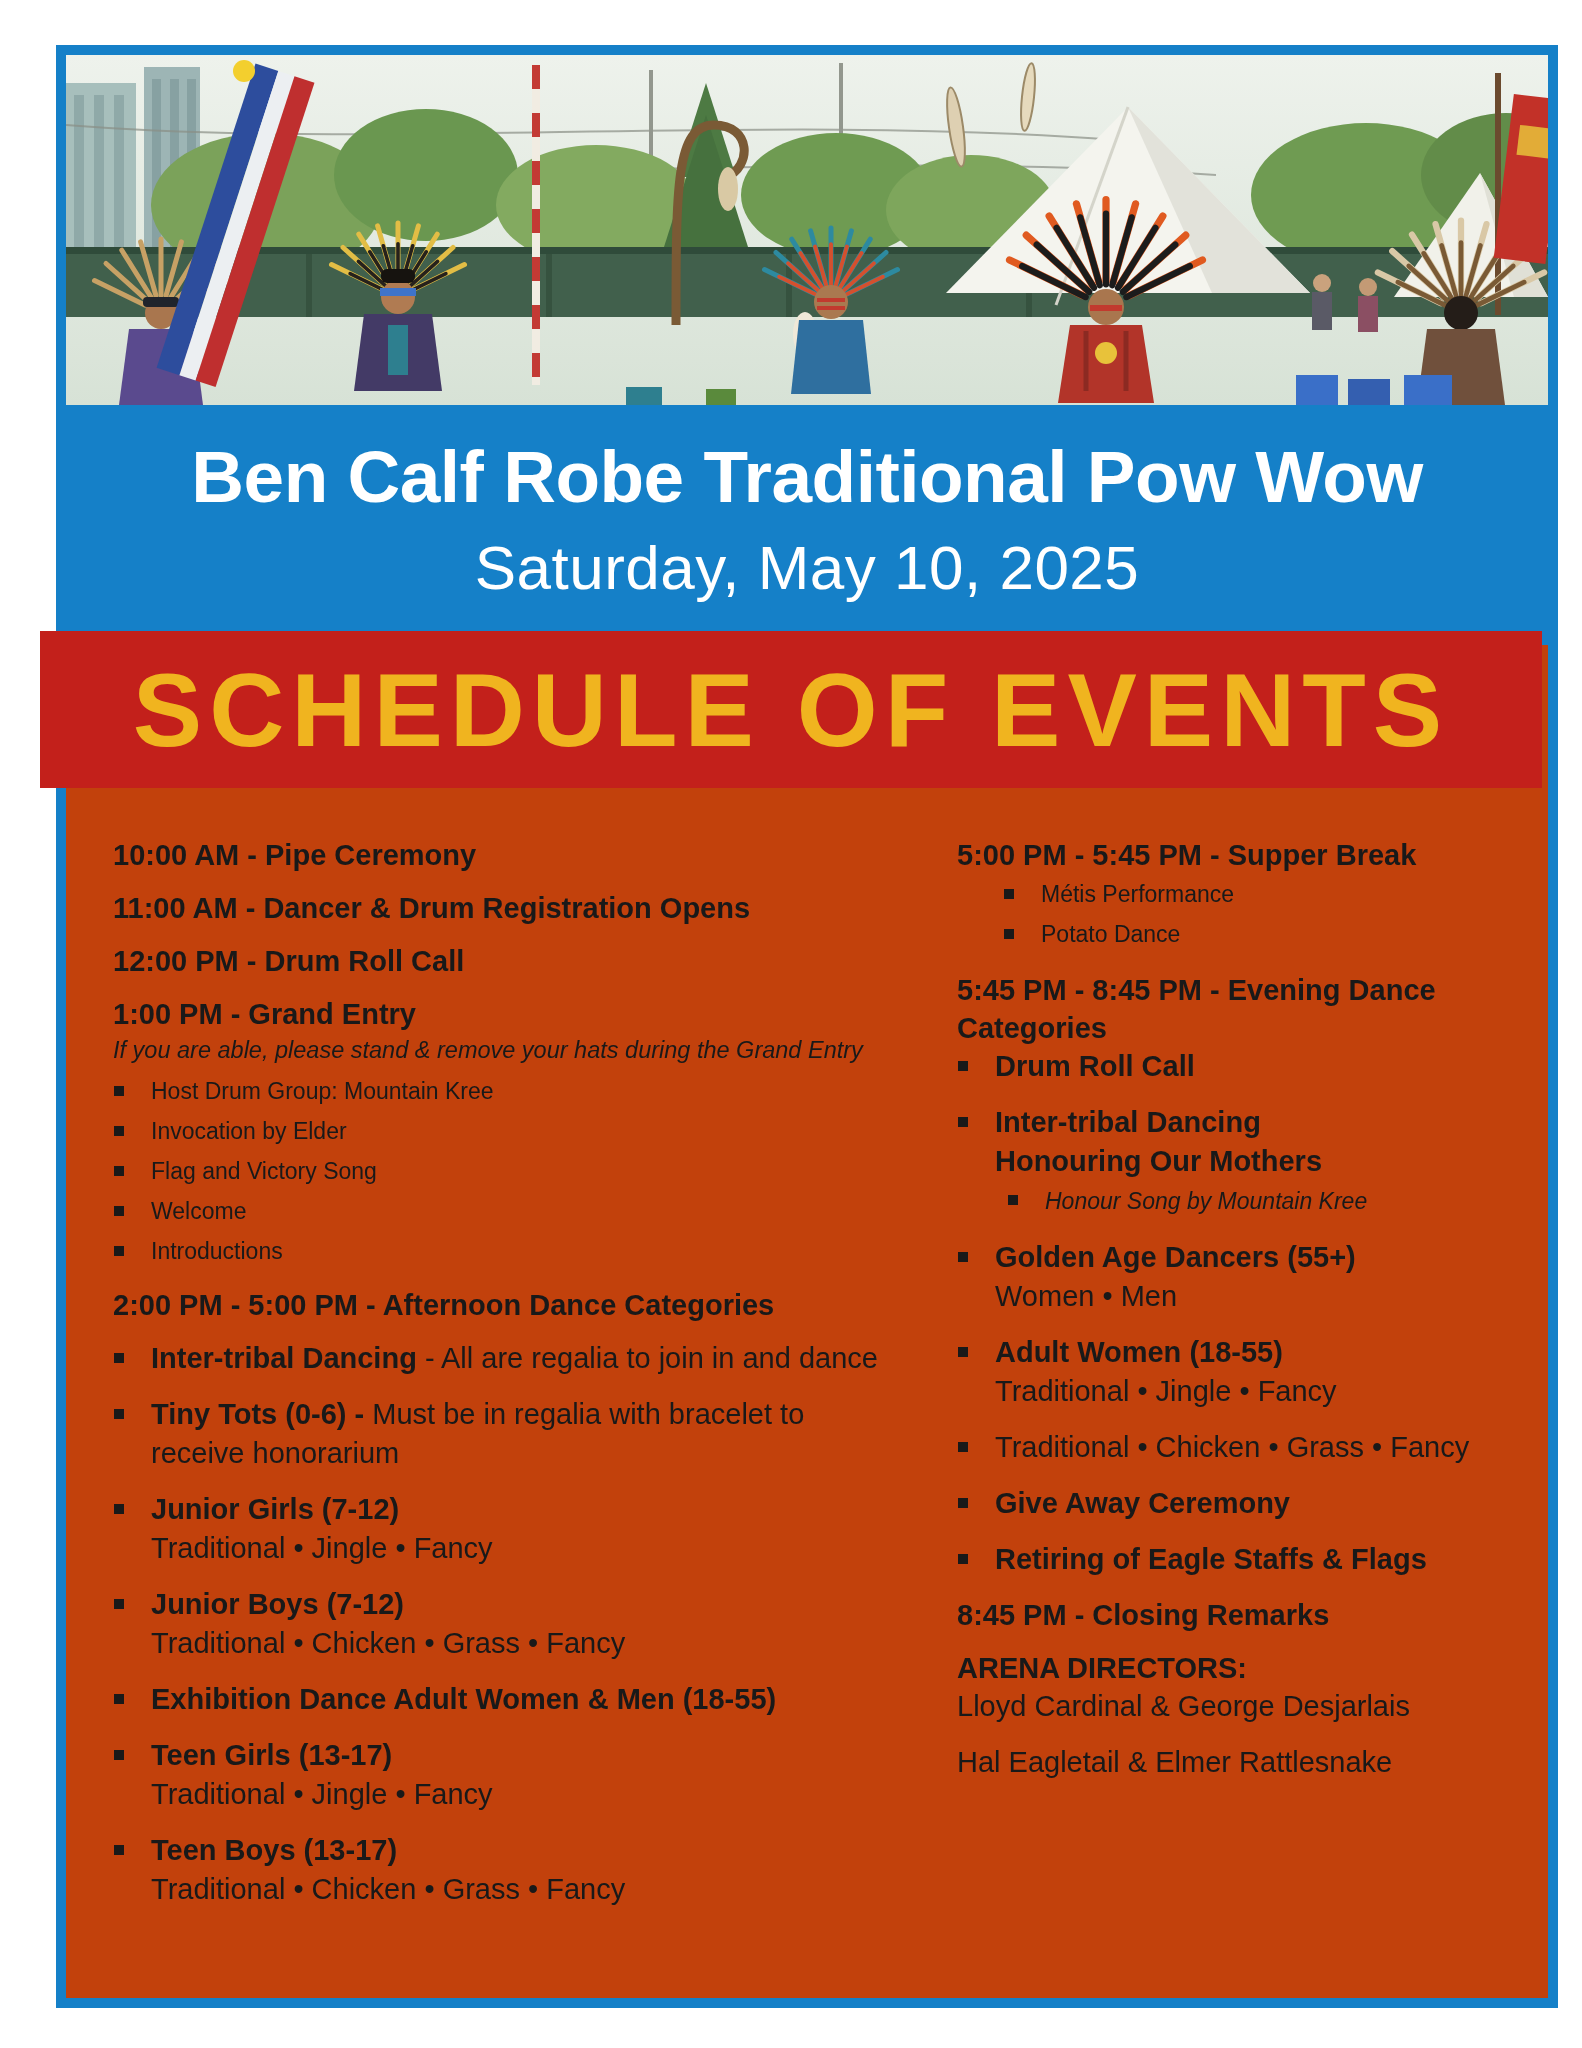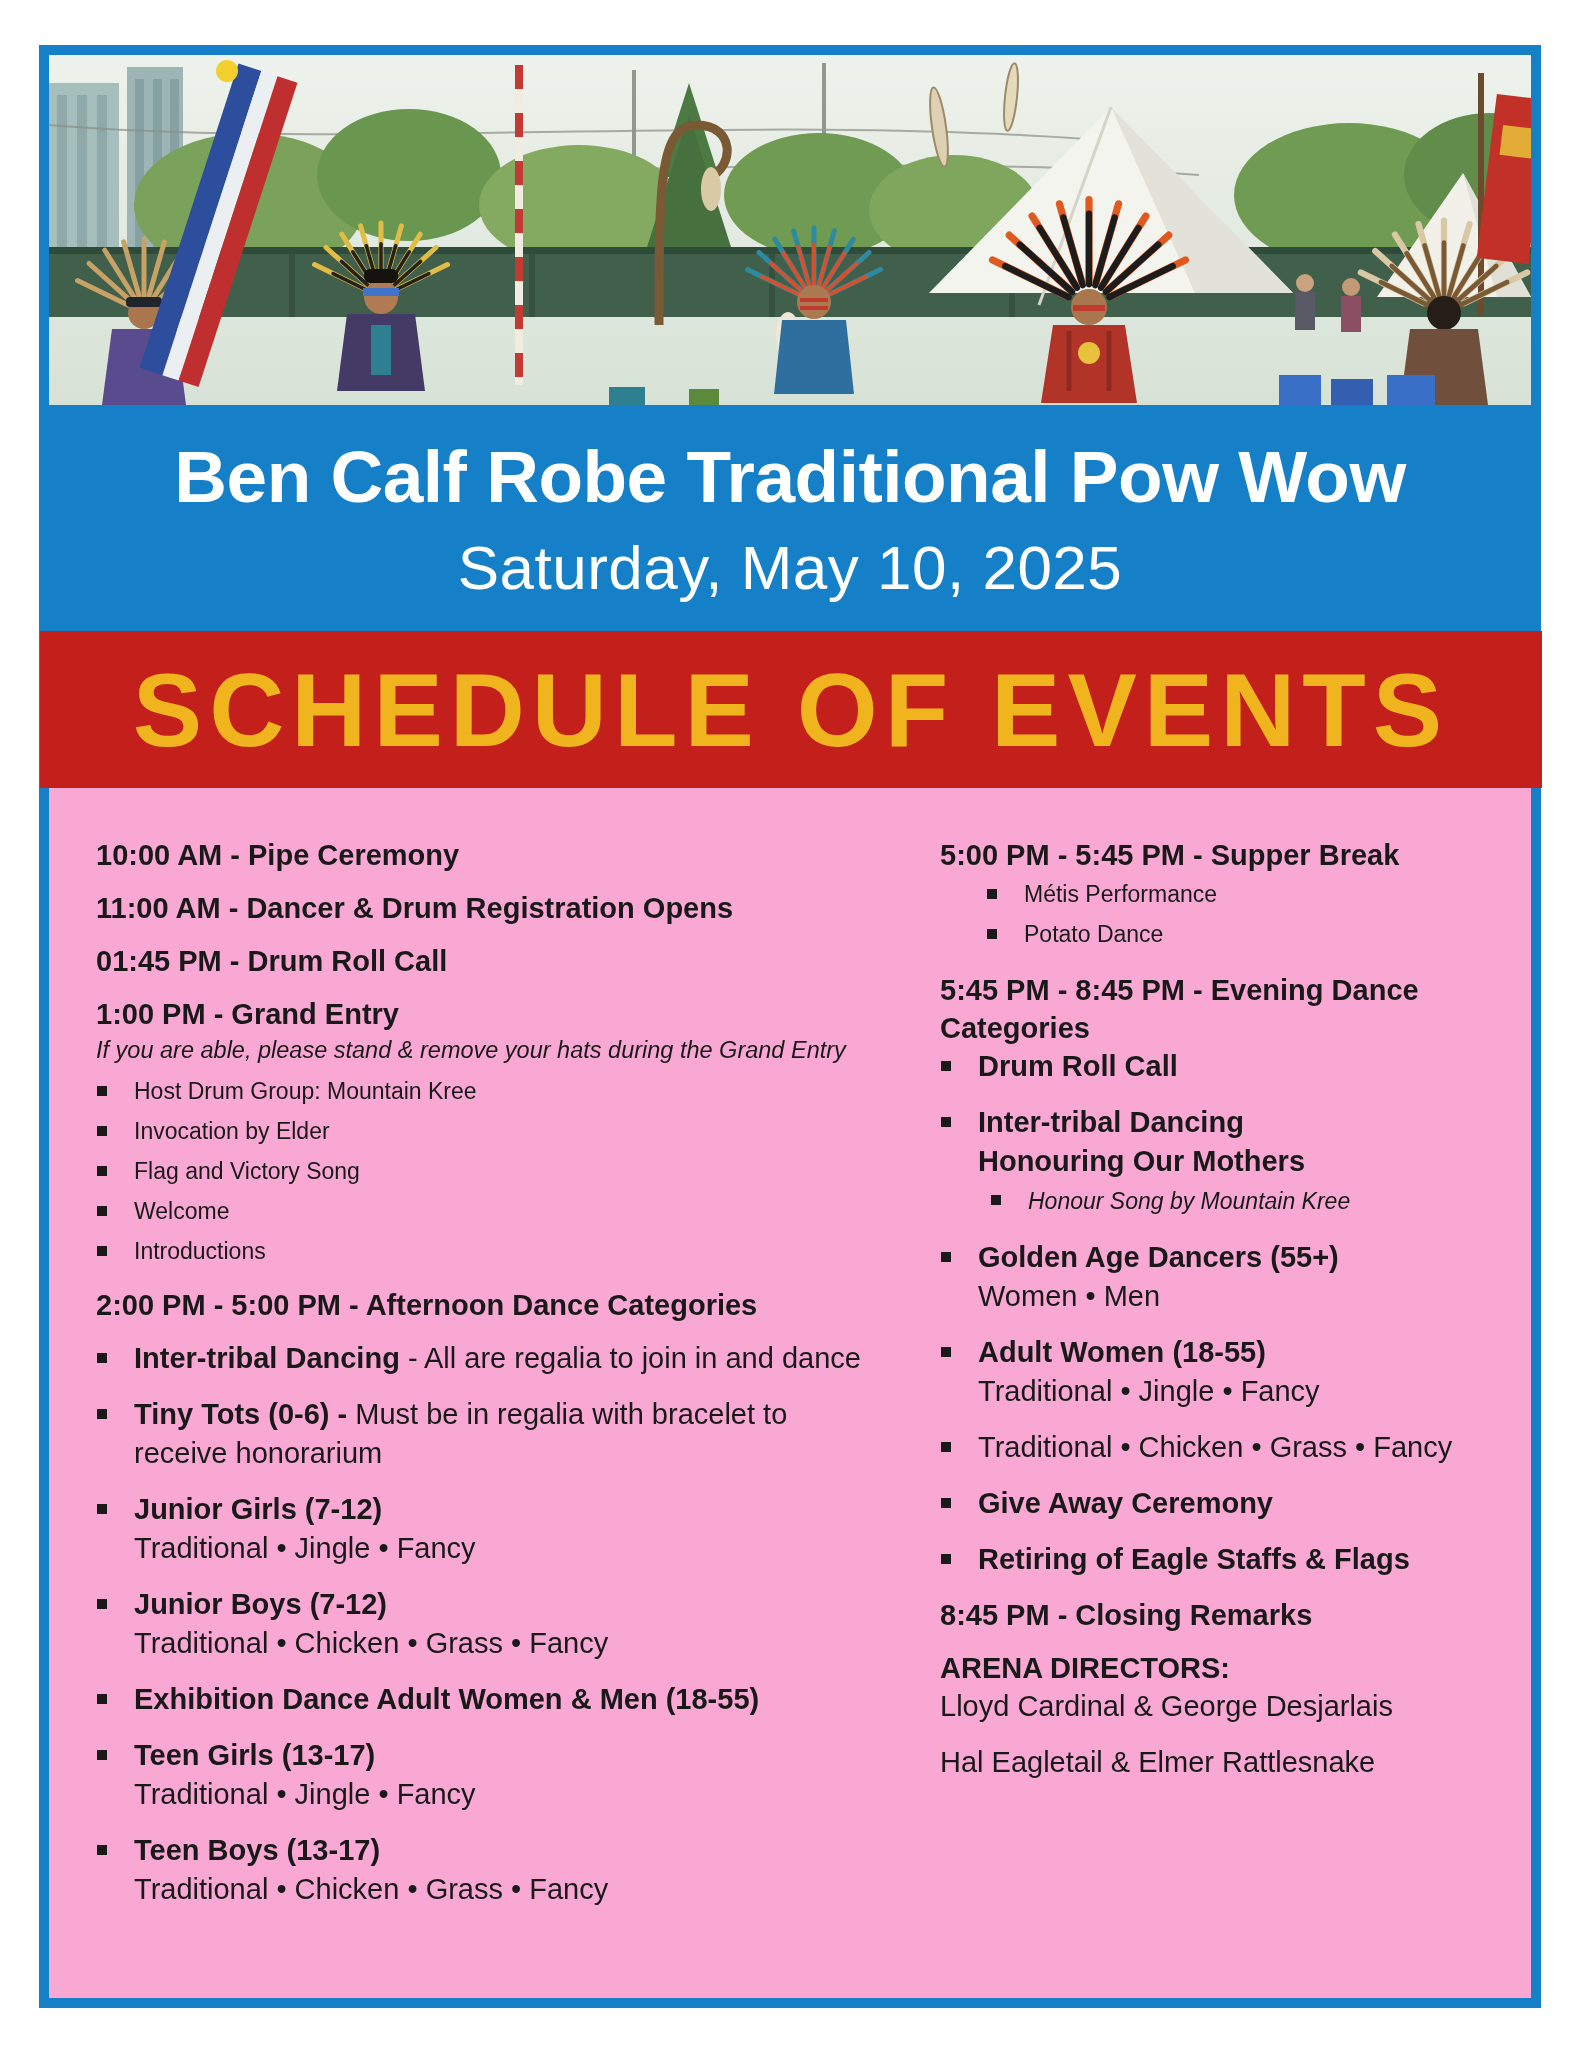--- a/index.html
+++ b/index.html
@@ -8,22 +8,22 @@
     --gold:#F0B41F;
     --ink:#191919;
   }
   html,body{margin:0;padding:0;background:#ffffff;}
   .page{
     position:relative;width:1582px;height:2048px;background:#ffffff;
     font-family:"Liberation Sans","DejaVu Sans",sans-serif;color:var(--ink);
     overflow:hidden;
   }
   .frame{
-    position:absolute;left:39px;top:45px;width:1502px;height:1963px;
-    border:10px solid var(--blue);box-sizing:border-box;background:#f9a8d4;
+    position:absolute;left:56px;top:45px;width:1502px;height:1963px;
+    border:10px solid var(--blue);box-sizing:border-box;background:#c2410c;
   }
   .photo{
     position:absolute;left:0;top:0;width:1482px;height:350px;
     background:#dfe7df;overflow:hidden;
   }
   .photo svg{display:block;width:1482px;height:350px;}
   .blue-banner{
     position:absolute;left:0;top:350px;width:1482px;height:240px;
     background:var(--blue);text-align:center;color:#ffffff;
   }
@@ -215,21 +215,21 @@
     </div>
 
     <div class="blue-banner">
       <div class="title">Ben Calf Robe Traditional Pow Wow</div>
       <div class="date">Saturday, May 10, 2025</div>
     </div>
 
     <div class="col col-left">
       <div class="time-h">10:00 AM - Pipe Ceremony</div>
       <div class="time-h">11:00 AM - Dancer &amp; Drum Registration Opens</div>
-      <div class="time-h">01:45 PM - Drum Roll Call</div>
+      <div class="time-h">12:00 PM - Drum Roll Call</div>
       <div class="time-h mb0">1:00 PM - Grand Entry</div>
       <div class="note">If you are able, please stand &amp; remove your hats during the Grand Entry</div>
       <ul class="simple">
         <li>
             <span class="sq"></span>
             <span>Host Drum Group: Mountain Kree</span>
           </li>
         <li>
             <span class="sq"></span>
             <span>Invocation by Elder</span>

